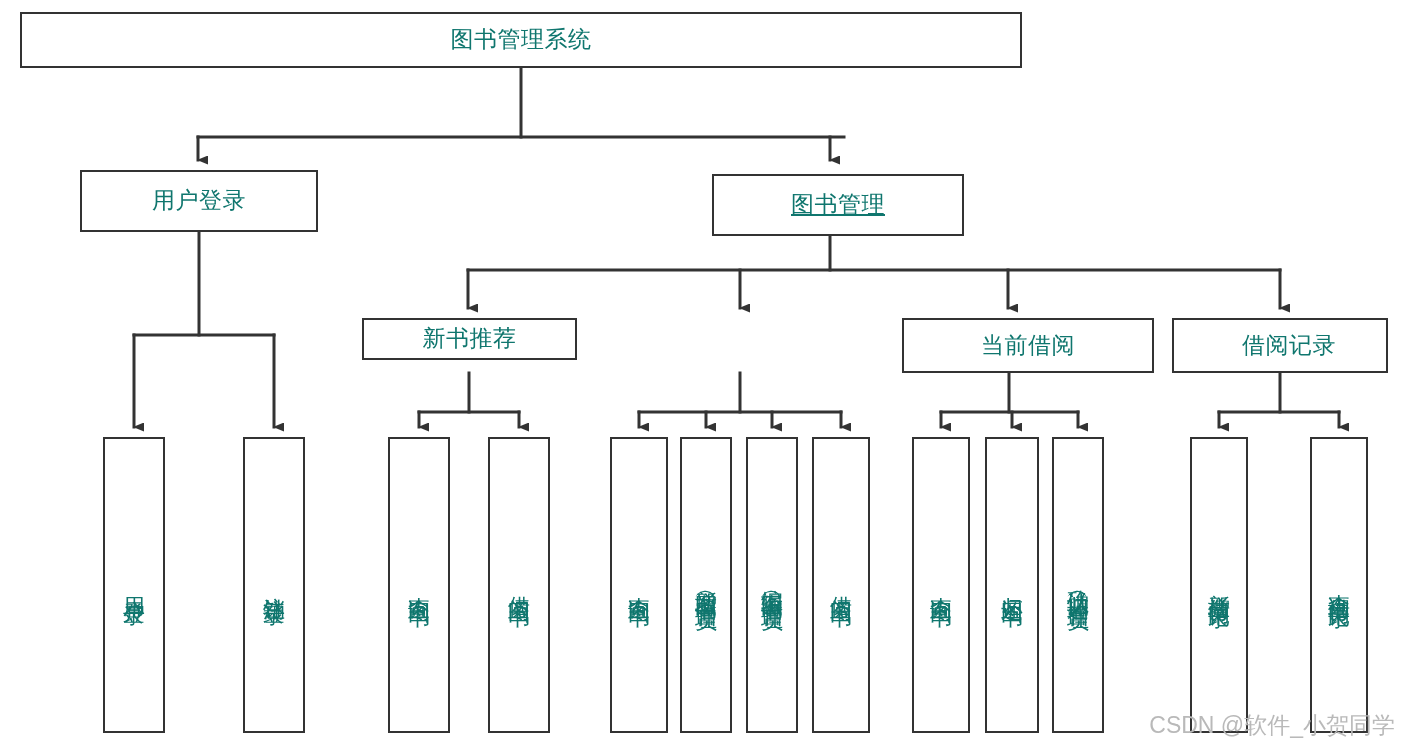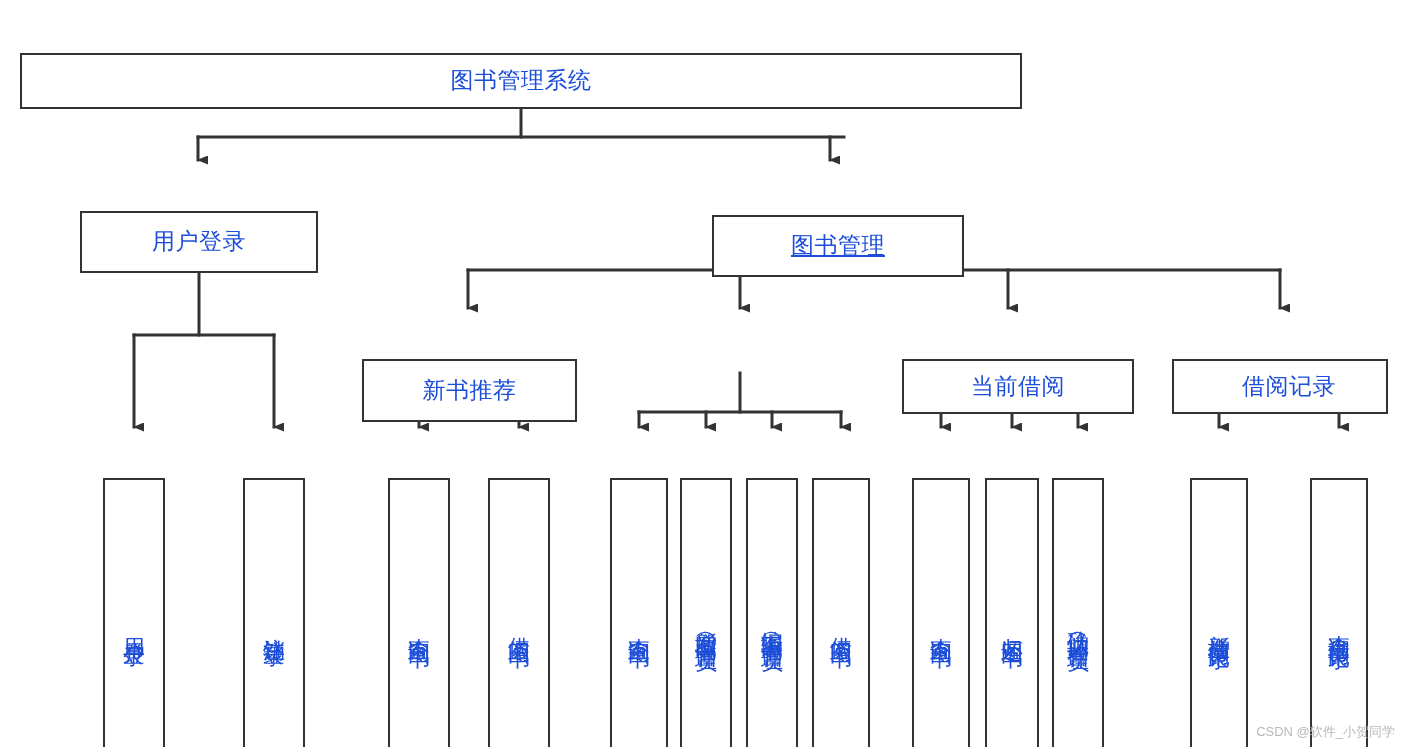--- a/index.html
+++ b/index.html
@@ -23,23 +23,22 @@
     height: 747px;
   }
   .node {
     position: absolute;
     box-sizing: border-box;
     background: #ffffff;
     border: 2.5px solid #333333;
     display: flex;
     align-items: center;
     justify-content: center;
-    color: #1d4ed8;
+    color: #0f766e;
     z-index: 2;
-    margin-top: 41px;
   }
   .node .label {
     display: block;
     text-align: center;
     line-height: 1.18;
   }
   .node.horiz .label {
     font-size: 23px;
     letter-spacing: 0.5px;
   }
@@ -47,21 +46,21 @@
     writing-mode: vertical-rl;
     text-orientation: upright;
     font-size: 22px;
     letter-spacing: 3px;
     white-space: nowrap;
   }
   #watermark {
     position: absolute;
     right: 10px;
     bottom: 6px;
-    font-size: 13px;
+    font-size: 23px;
     color: #b9b9b9;
     z-index: 5;
     white-space: nowrap;
     font-family: "Liberation Sans", "DejaVu Sans", sans-serif;
   }
 </style>
 </head>
 <body>
 
 <div id="diagram-root">
@@ -120,24 +119,24 @@
     <span class="label">图书管理系统</span>
   </div>
 
   <div class="node horiz" style="left:80px; top:170px; width:238px; height:62px;">
     <span class="label">用户登录</span>
   </div>
   <div class="node horiz" style="left:712px; top:174px; width:252px; height:62px;text-decoration:underline;">
     <span class="label">图书管理</span>
   </div>
 
-  <div class="node horiz" style="left:362px; top:318px; width:215px; height:63px;">
+  <div class="node horiz" style="left:362px; top:318px; width:215px; height:42px;">
     <span class="label">新书推荐</span>
   </div>
-  <div class="node horiz" style="left:902px; top:318px; width:232px; height:55px;">
+  <div class="node horiz" style="left:902px; top:318px; width:252px; height:55px;">
     <span class="label">当前借阅</span>
   </div>
   <div class="node horiz" style="left:1172px; top:318px; width:216px; height:55px;padding-left:18px;">
     <span class="label">借阅记录</span>
   </div>
 
   <div class="node vert" style="left:103px; top:437px; width:62px; height:296px;">
     <span class="label">用户登录</span>
   </div>
   <div class="node vert" style="left:243px; top:437px; width:62px; height:296px;">

